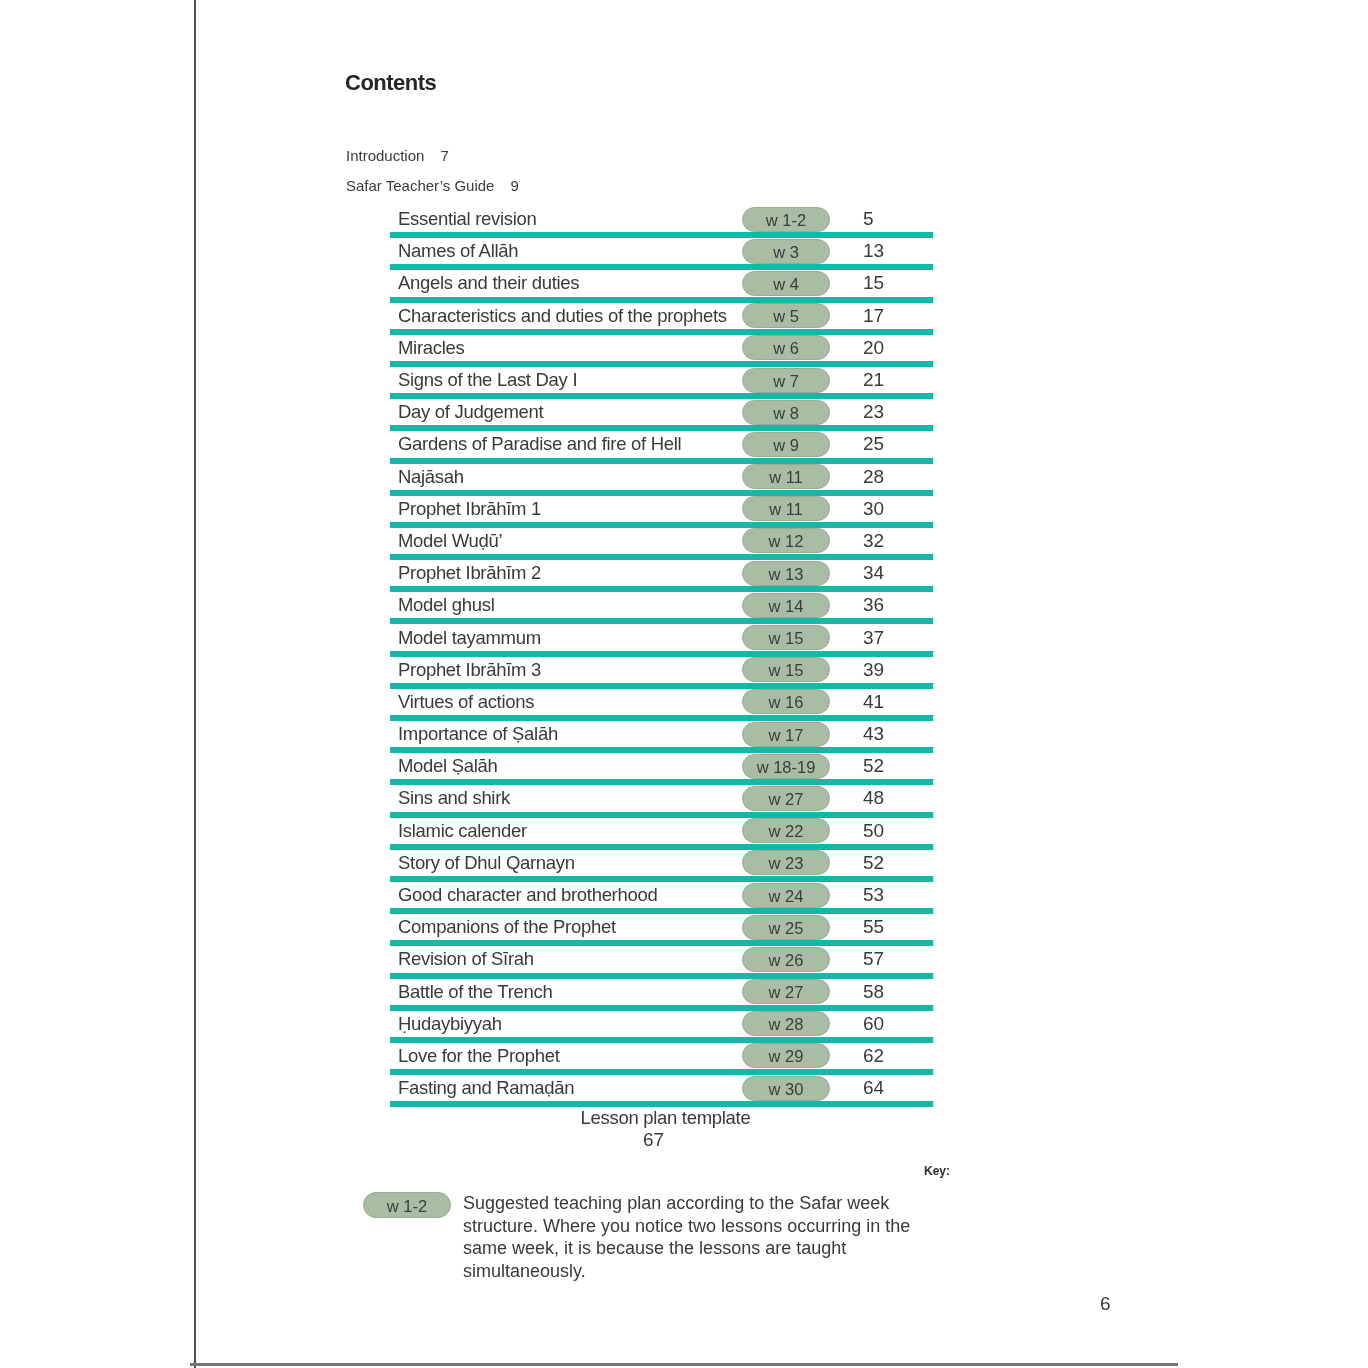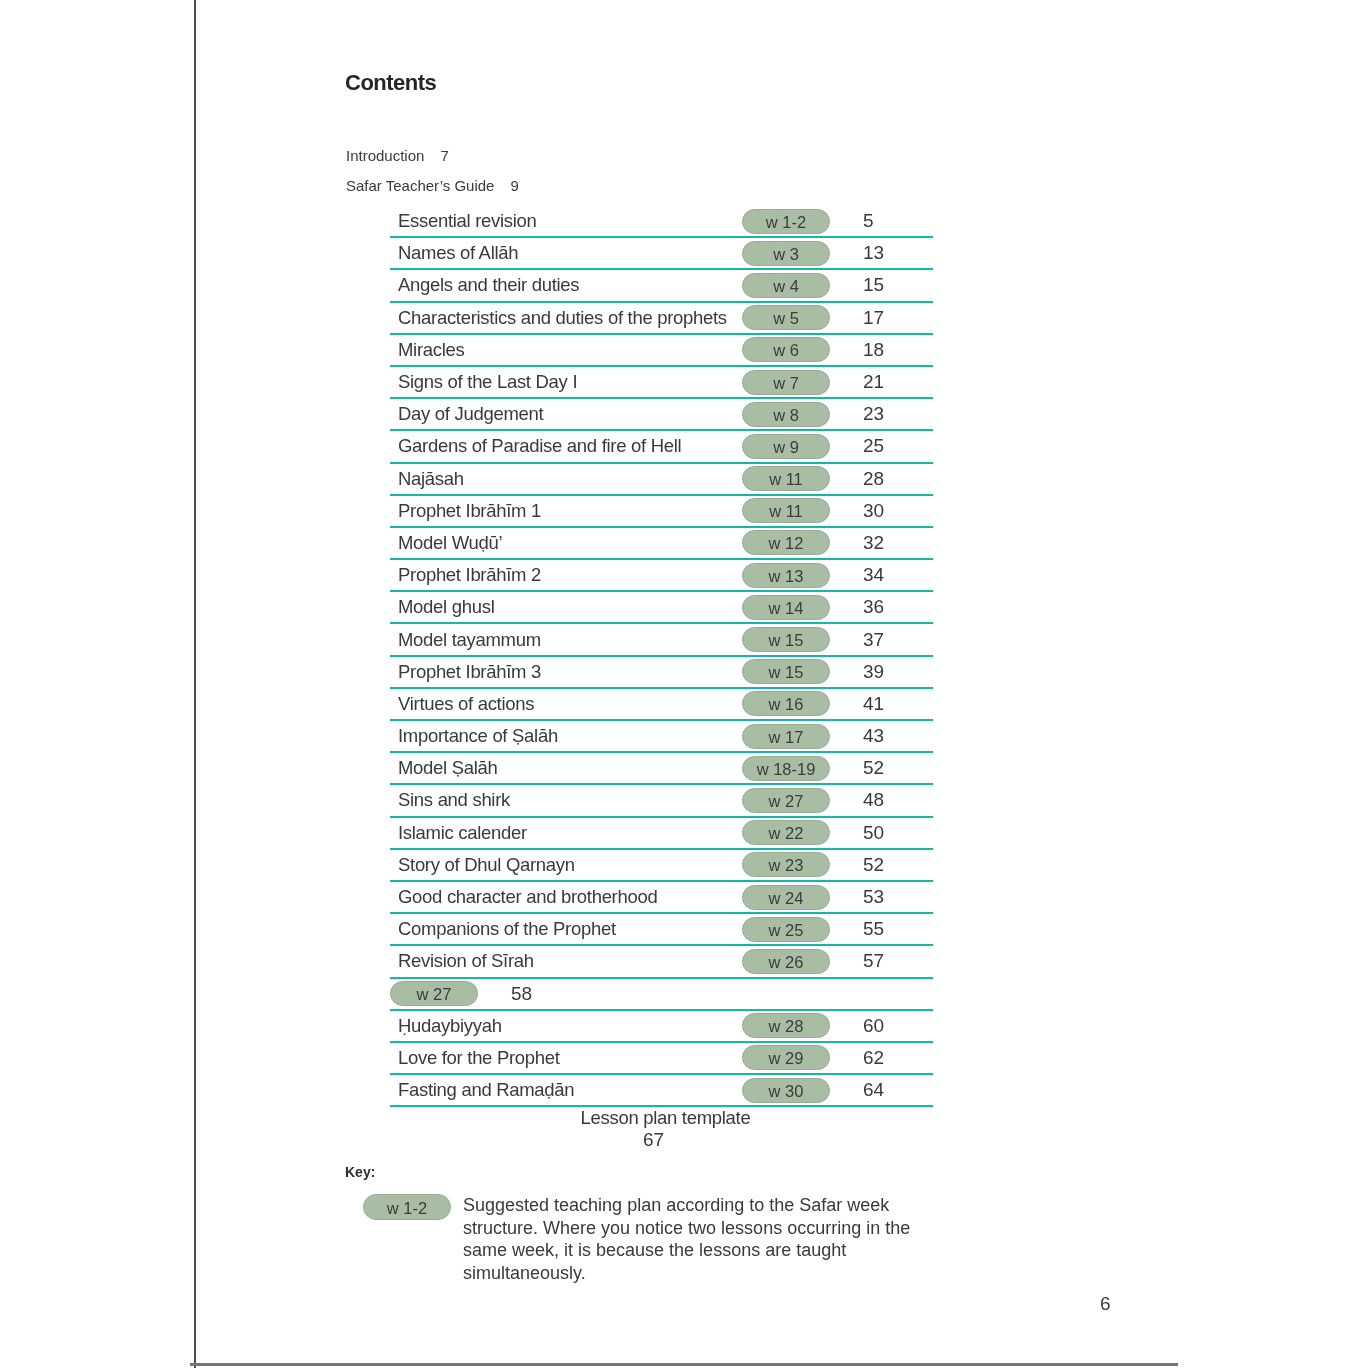--- a/index.html
+++ b/index.html
@@ -59,21 +59,21 @@
     position: absolute;
     left: 390px;
     top: 206px;
     width: 543px;
   }
   .toc-row {
     display: flex;
     align-items: center;
     height: 32.2px;
     box-sizing: border-box;
-    border-bottom: 2px solid #14b8a6;
+    border-bottom: 6px solid #14b8a6;
   }
   .toc-row:last-child { border-bottom: none; flex-direction: column; }
   .toc-title {
     flex: 1;
     min-width: 0;
     padding-left: 8px;
     font-size: 18.5px;
     letter-spacing: -0.3px;
     white-space: nowrap;
   }
@@ -103,23 +103,24 @@
     font-size: 19px;
   }
 
   .key-section {
     position: absolute;
     left: 345px;
     top: 1164px;
   }
   .key-heading {
     font-weight: bold;
-    font-size: 14px;
+    font-size: 12px;
     color: #2e2e2e;
     margin: 0 0 14px 0;
+    text-align: right;
   }
   .key-row {
     display: flex;
     margin-left: 18px;
     align-items: flex-start;
   }
   .key-badge {
     width: 88px;
     flex: none;
     height: 26px;
@@ -194,21 +195,21 @@
       <div class="toc-badge-col">
         <span class="week-badge">w 5</span>
       </div>
       <div class="toc-page">17</div>
     </div>
     <div class="toc-row">
       <div class="toc-title">Miracles</div>
       <div class="toc-badge-col">
         <span class="week-badge">w 6</span>
       </div>
-      <div class="toc-page">18</div>
+      <div class="toc-page">20</div>
     </div>
     <div class="toc-row">
       <div class="toc-title">Signs of the Last Day I</div>
       <div class="toc-badge-col">
         <span class="week-badge">w 7</span>
       </div>
       <div class="toc-page">21</div>
     </div>
     <div class="toc-row">
       <div class="toc-title">Day of Judgement</div>
@@ -330,20 +331,21 @@
       <div class="toc-page">55</div>
     </div>
     <div class="toc-row">
       <div class="toc-title">Revision of Sīrah</div>
       <div class="toc-badge-col">
         <span class="week-badge">w 26</span>
       </div>
       <div class="toc-page">57</div>
     </div>
     <div class="toc-row">
+      <div class="toc-title">Battle of the Trench</div>
       <div class="toc-badge-col">
         <span class="week-badge">w 27</span>
       </div>
       <div class="toc-page">58</div>
     </div>
     <div class="toc-row">
       <div class="toc-title">Ḥudaybiyyah</div>
       <div class="toc-badge-col">
         <span class="week-badge">w 28</span>
       </div>

